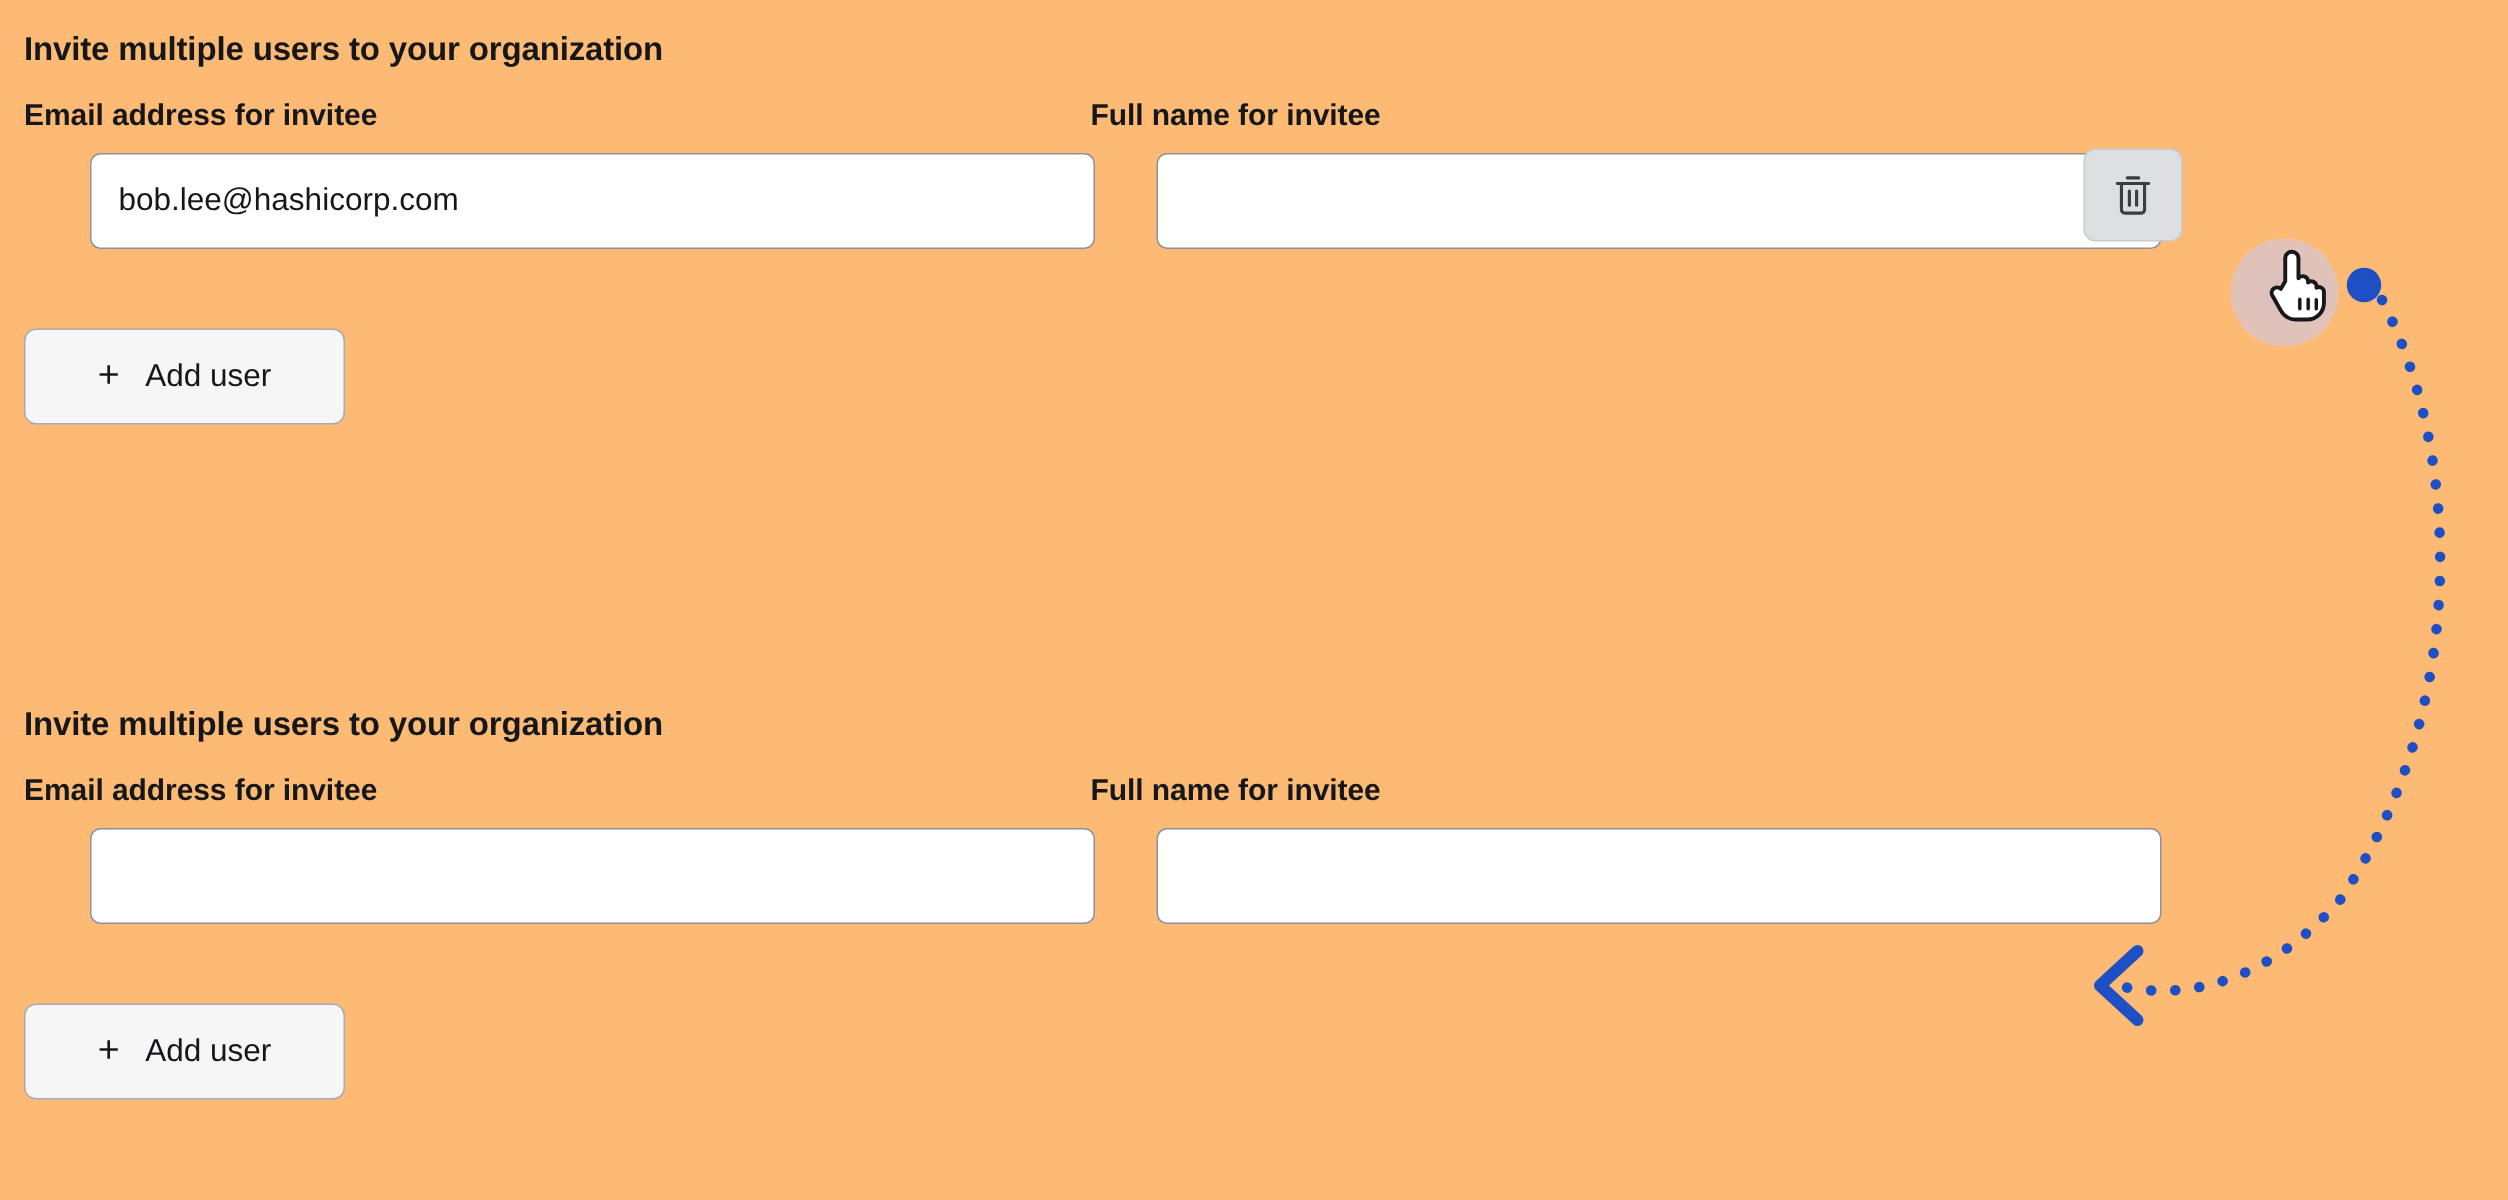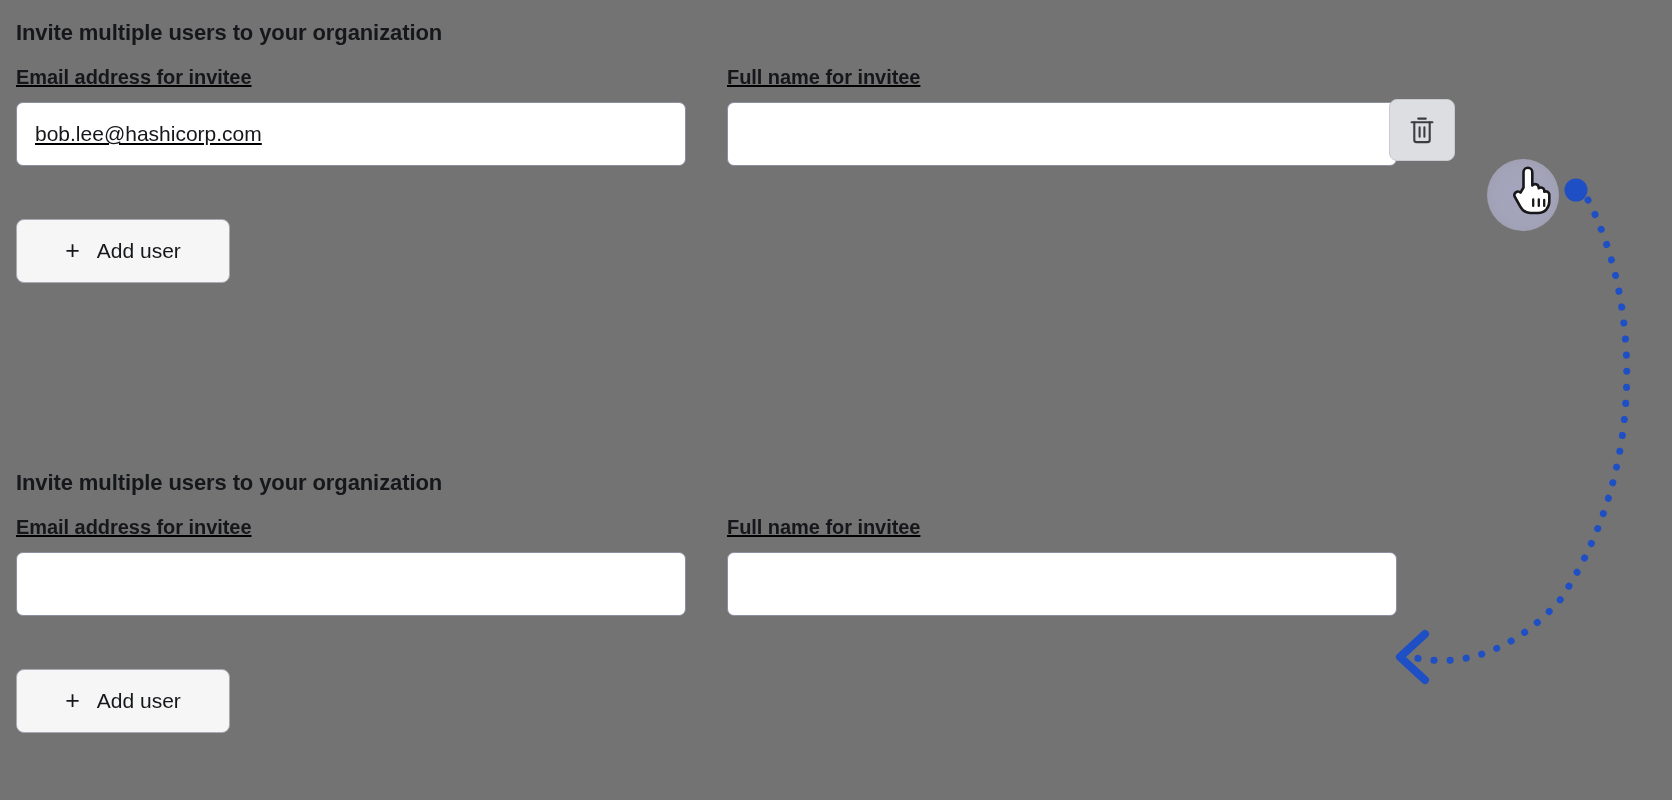--- a/index.html
+++ b/index.html
@@ -12,21 +12,21 @@
     height: 800px;
     position: relative;
     overflow: hidden;
     font-family: "Liberation Sans", sans-serif;
     -webkit-font-smoothing: antialiased;
   }
 
   .canvas {
     position: absolute;
     inset: 0;
-    background: #737373;
+    background: #fdba74;
   }
 
   
   .invite-section {
     position: absolute;
     left: 0;
     width: 1672px;
   }
   #invite-section-1 { top: 0px; }
   #invite-section-2 { top: 450px; }
@@ -46,21 +46,20 @@
     position: absolute;
     left: 0;
     top: 66px;
     width: 1672px;
     height: 120px;
   }
 
   .field {
     position: absolute;
     top: 0;
-    text-decoration: underline;
   }
   .field-email { left: 16px; width: 670px; }
   .field-name  { left: 727px; width: 670px; }
 
   .field-label {
     font-size: 20px;
     font-weight: 700;
     color: #16171a;
     letter-spacing: -0.05px;
     white-space: nowrap;
@@ -74,20 +73,21 @@
     width: 100%;
     height: 64px;
     padding: 0 18px;
     border: 1.5px solid #8c8f9e;
     border-radius: 7px;
     background: #ffffff;
     font-family: "Liberation Sans", sans-serif;
     font-size: 21px;
     color: #16171a;
     outline: none;
+    margin-left: 44px;
   }
   .text-input::placeholder { color: #9ea2ad; }
 
   
   .delete-btn {
     position: absolute;
     left: 1389px;
     top: 33px;
     width: 66px;
     height: 62px;

